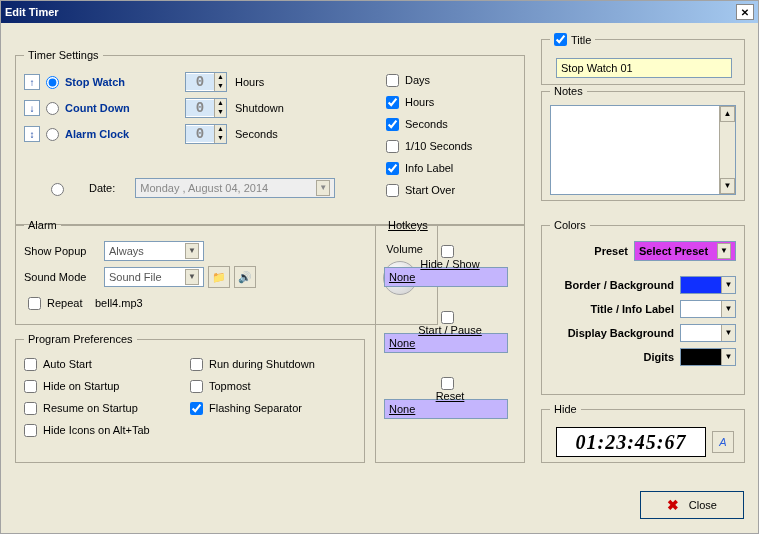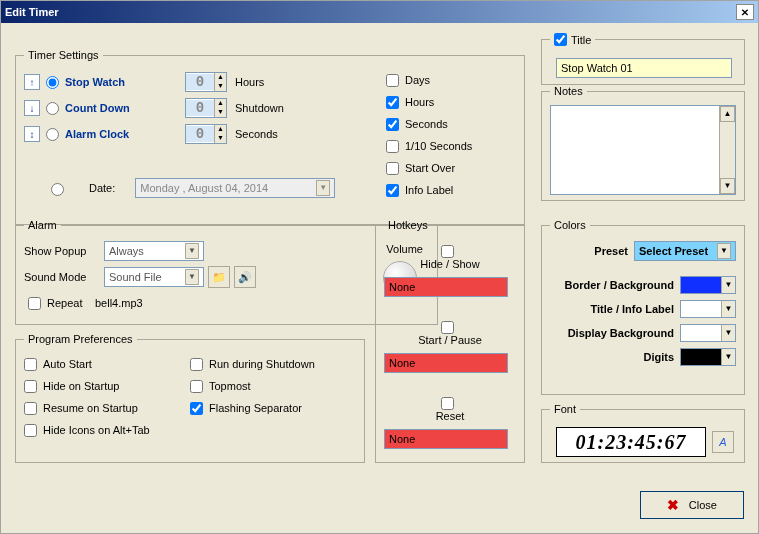--- a/index.html
+++ b/index.html
@@ -42,46 +42,46 @@
 .volume-knob { position: absolute; right: 20px; top: 30px; width: 34px; height: 34px; border-radius: 50%; background: radial-gradient(circle at 35% 35%, #fff, #ccc); border: 1px solid #aaa; }
 
 
 .fs-prog { left: 4px; top: 304px; width: 350px; height: 130px; }
 .prog-grid { display: flex; }
 .prog-col { width: 50%; }
 .prog-col .ck { display: flex; align-items: center; height: 22px; }
 .prog-col input { margin: 0 6px 0 0; }
 
 
-.fs-hotkeys { left: 364px; top: 190px; width: 150px; height: 244px; }
+.fs-hotkeys { left: 364px; top: 190px; width: 150px; height: 244px; text-decoration: underline; }
 .hk-block { margin-top: 6px; }
 .hk-block .ck { display: flex; align-items: center; height: 20px; flex-direction: column; }
 .hk-block input[type=checkbox] { margin: 0 6px 0 0; }
-.hk-input { width: 124px; height: 20px; border: 1px solid #7f9db9; background: #ef4444; padding: 0 4px; display: flex; align-items: center; margin-top: 12px; }
+.hk-input { width: 124px; height: 20px; border: 1px solid #7f9db9; background: #c4b5fd; padding: 0 4px; display: flex; align-items: center; margin-top: 2px; }
 
 
 .fs-title { left: 530px; top: 4px; width: 204px; height: 52px; }
 .fs-title legend { display: flex; align-items: center; }
 .fs-title legend input { margin: 0 4px 0 0; }
 .title-input { width: 176px; height: 20px; border: 1px solid #7f9db9; background: #ffffcc; padding: 0 4px; display: flex; align-items: center; margin: 4px 0 0 6px; }
 
 
 .fs-notes { left: 530px; top: 56px; width: 204px; height: 116px; }
 .notes-area { width: 186px; height: 90px; border: 1px solid #7f9db9; background: #fff; position: relative; }
 .notes-area .scroll { position: absolute; right: 0; top: 0; width: 16px; height: 100%; background: #ece9d8; border-left: 1px solid #aca899; display: flex; flex-direction: column; justify-content: space-between; }
 .notes-area .scroll span { height: 16px; border: 1px solid #aca899; text-align: center; font-size: 8px; line-height: 14px; }
 
 
 .fs-colors { left: 530px; top: 190px; width: 204px; height: 176px; }
 .color-row { display: flex; align-items: center; height: 24px; justify-content: flex-end; font-weight: bold; }
 .color-row label { margin-right: 6px; }
 .color-sel { width: 56px; height: 18px; border: 1px solid #7f9db9; display: flex; }
 .color-swatch { flex: 1; }
 .color-dd { width: 14px; border-left: 1px solid #aca899; background: #ece9d8; text-align: center; font-size: 8px; line-height: 16px; }
-.preset-sel { width: 102px; height: 20px; border: 1px solid #7f9db9; background: #7dd3fc; display: flex; align-items: center; justify-content: space-between; padding: 0 4px; }
+.preset-sel { width: 102px; height: 20px; border: 1px solid #7f9db9; background: #d946ef; display: flex; align-items: center; justify-content: space-between; padding: 0 4px; }
 
 
 .fs-font { left: 530px; top: 374px; width: 204px; height: 60px; }
 .font-display { width: 150px; height: 30px; border: 1px solid #000; background: #fff; display: flex; align-items: center; justify-content: center; font-family: "Times New Roman", serif; font-size: 20px; font-style: italic; font-weight: bold; letter-spacing: 1px; }
 .font-btn { width: 22px; height: 22px; border: 1px solid #aca899; margin-left: 6px; display: inline-flex; align-items: center; justify-content: center; color: #2a5fdb; font-style: italic; font-family: serif; font-size: 14px; }
 .font-row { display: flex; align-items: center; margin: 4px 0 0 6px; }
 
 
 .close-btn { position: absolute; right: 4px; bottom: 4px; width: 104px; height: 28px; border: 1px solid #003c74; background: #ece9d8; display: flex; align-items: center; justify-content: center; }
 .close-btn .x { color: #c00; font-weight: bold; margin-right: 10px; font-size: 14px; }
@@ -153,26 +153,26 @@
           </div>
         <div class="ck">
             <input type="checkbox" checked="" style="">
             <span>Seconds</span>
           </div>
         <div class="ck">
             <input type="checkbox" style="">
             <span>1/10 Seconds</span>
           </div>
         <div class="ck">
-            <input type="checkbox" style="">
-            <span>Start Over</span>
-          </div>
-        <div class="ck">
             <input type="checkbox" checked="" style="">
             <span>Info Label</span>
+          </div>
+        <div class="ck">
+            <input type="checkbox" style="">
+            <span>Start Over</span>
           </div>
       </div>
 
       <div class="ts-bottom">
         <div class="ck">
           <input type="radio" style="">
             <span style="margin-left:22px">Date:</span>
           <span class="date-select">
             <span>Monday  ,   August   04, 2014</span>
             <span class="dropdown-arrow">▼</span>
@@ -335,21 +335,21 @@
       <div class="color-row">
         <label>Digits</label>
         <span class="color-sel">
             <span class="color-swatch" style="background:#000000"></span>
             <span class="color-dd">▼</span>
           </span>
       </div>
     </fieldset>
 
     <fieldset class="fs-font">
-      <legend>Font</legend>
+      <legend>Hide</legend>
       <div class="font-row">
         <div class="font-display">01:23:45:67</div>
         <span class="font-btn">
             <span>A</span>
           </span>
       </div>
     </fieldset>
 
     <div class="close-btn">
       <span class="x">✖</span>

